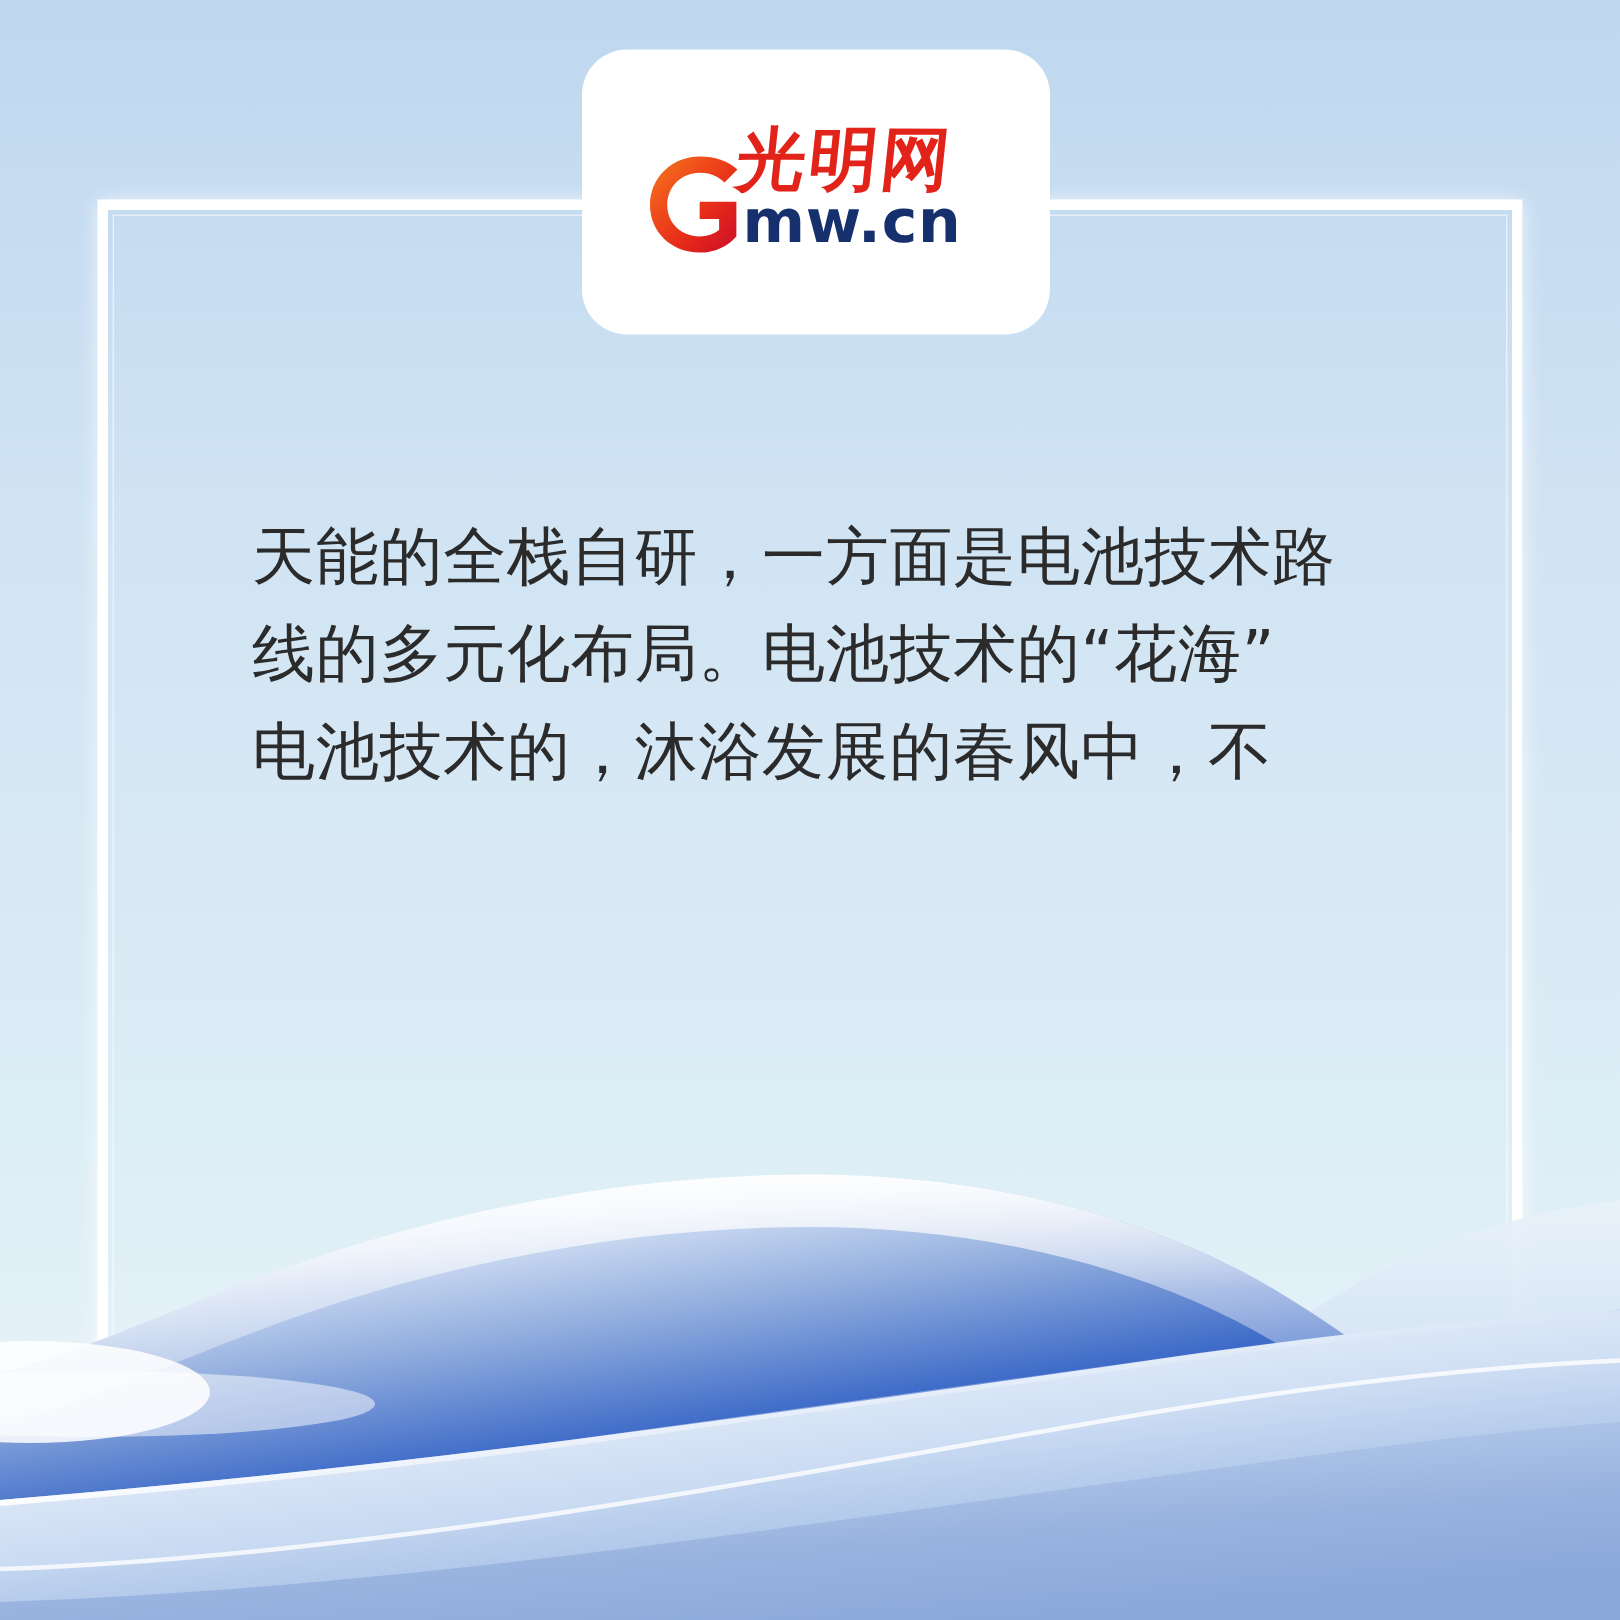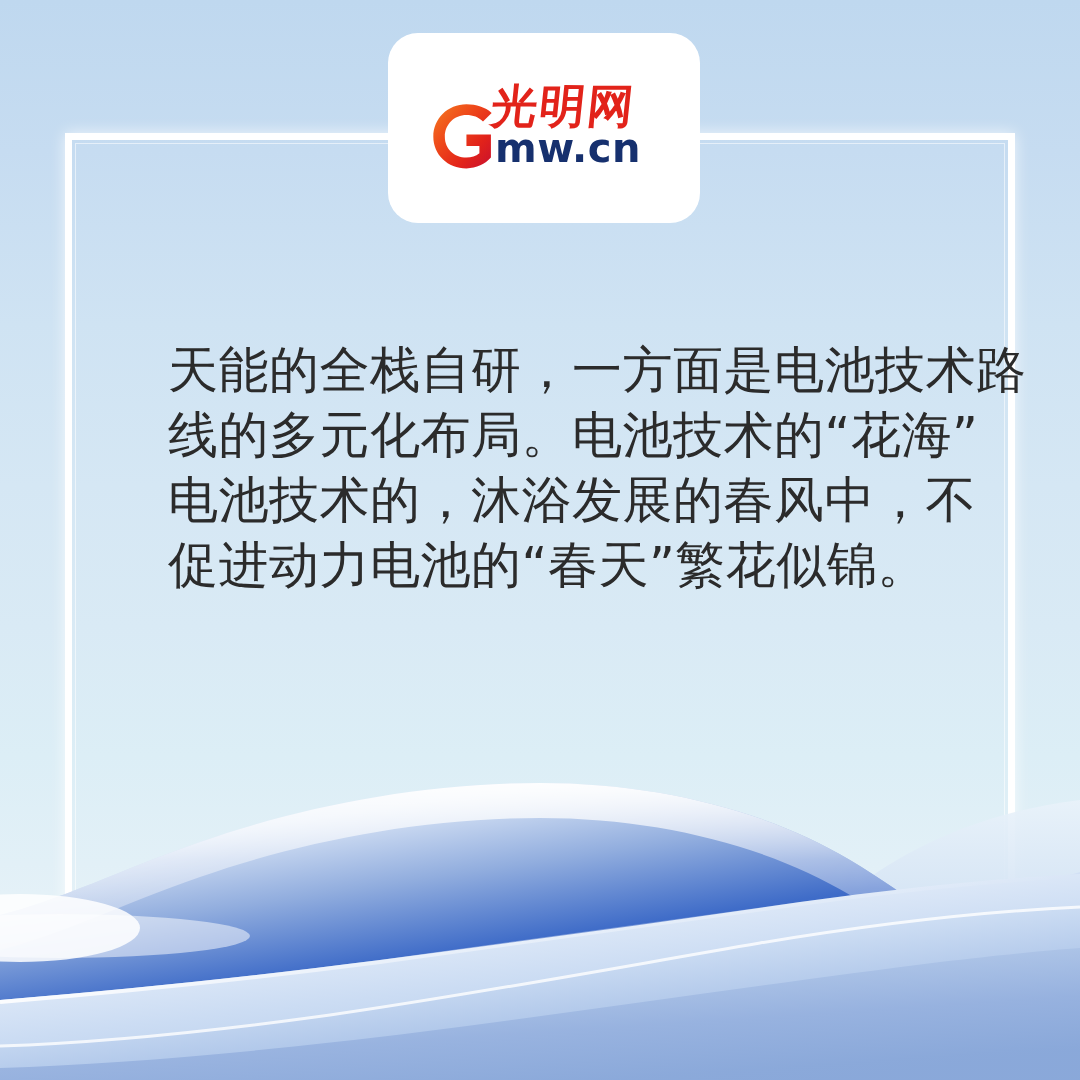--- a/index.html
+++ b/index.html
@@ -59,41 +59,40 @@
     white-space:nowrap;
     text-align:center;
   }
 
   
   #quote{
     position:absolute;left:168px;top:338px;width:790px;
     z-index:8;
     color:#2b2b2b;
     font-family:"DejaVu Sans","Liberation Sans",sans-serif;
-    font-size:50px;
+    font-size:42px;
     line-height:65px;
     letter-spacing:0.5px;
     font-weight:400;
   }
   #quote .ln{display:block;white-space:nowrap;}
 </style>
 </head>
 <body>
 
 <div id="poster">
 
   <div id="frame">
     <div id="frame-inner"></div>
   </div>
 
   <div id="quote">
     <span class="ln">天能的全栈自研，一方面是电池技术路</span>
     <span class="ln">线的多元化布局。电池技术的“花海”</span>
     <span class="ln">电池技术的，沐浴发展的春风中，不</span>
-    <span class="ln">促进动力电池的“春天”繁花似锦。</span>
   </div>
 
   <div id="waves">
     <svg viewBox="0 0 1080 330" preserveAspectRatio="none">
       <defs>
         <linearGradient id="gBackHill" x1="0" y1="0" x2="0" y2="1">
           <stop offset="0%" stop-color="#e9f2fa"></stop>
           <stop offset="45%" stop-color="#cfe0f3"></stop>
           <stop offset="100%" stop-color="#a9c3e6"></stop>
         </linearGradient>

